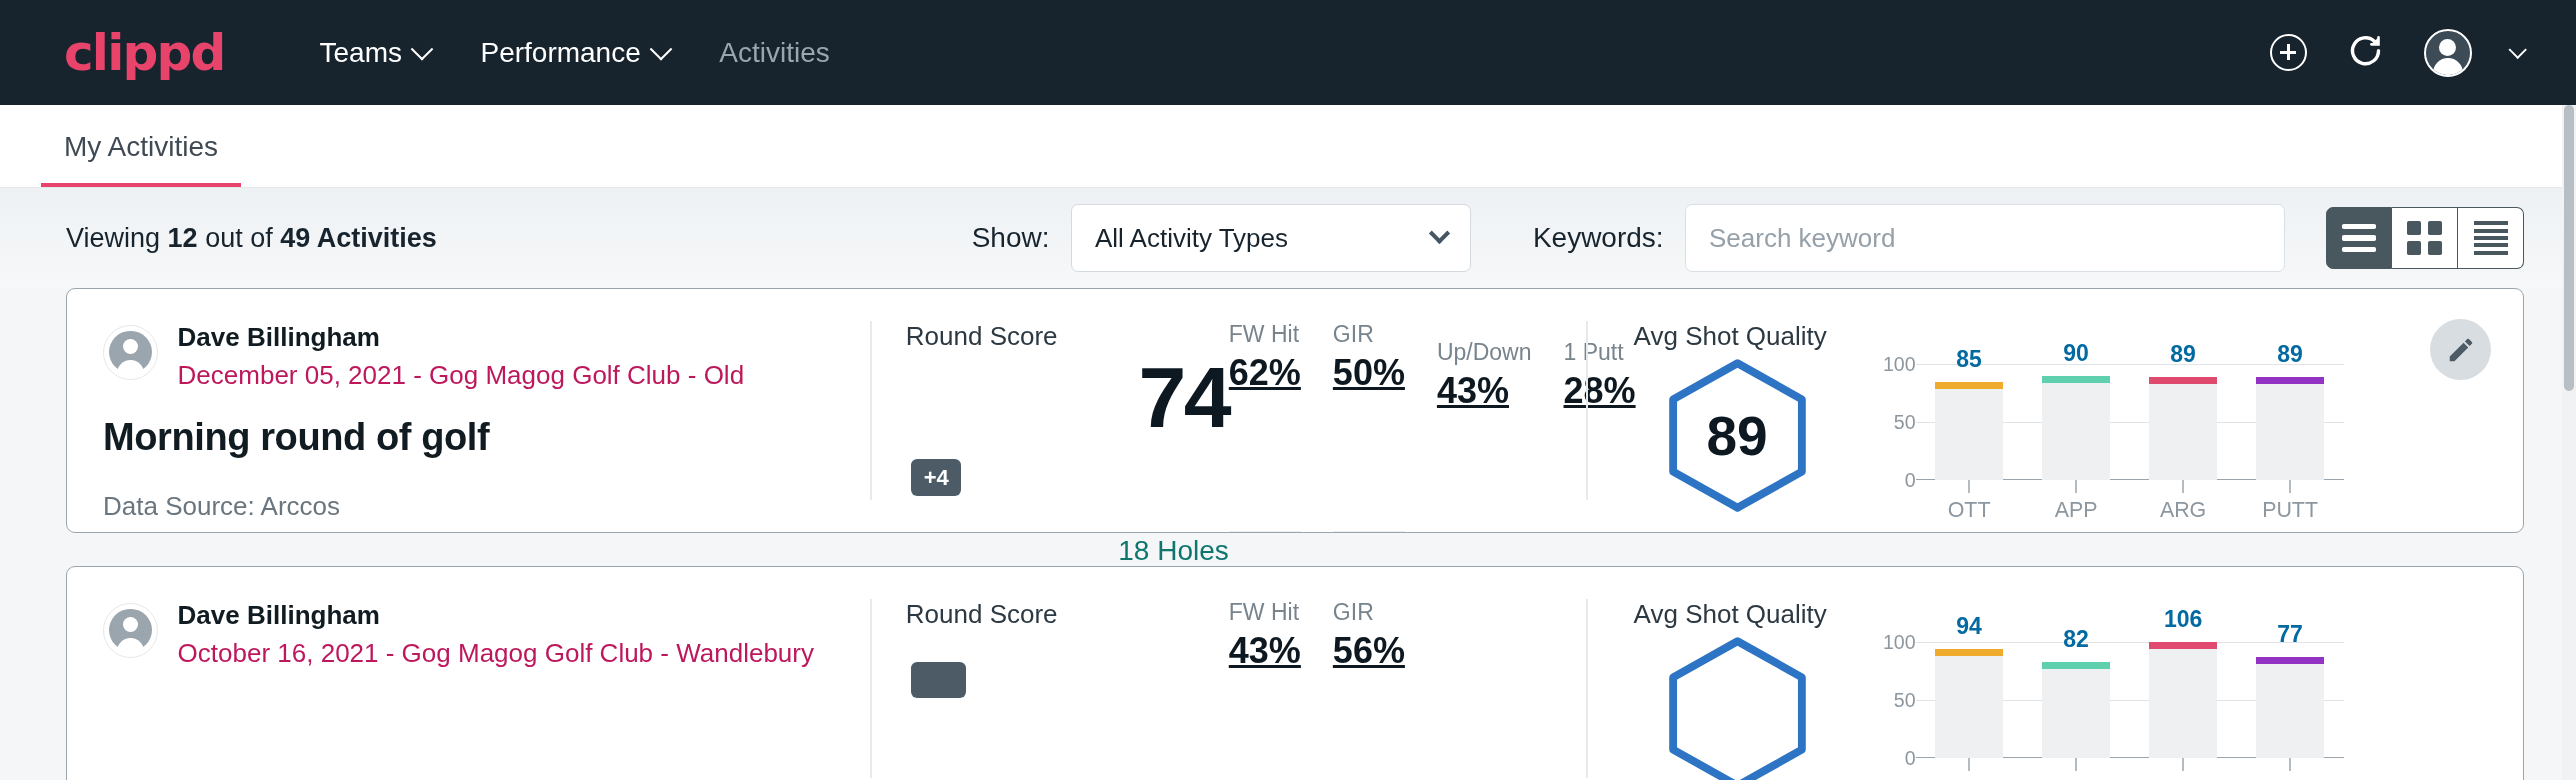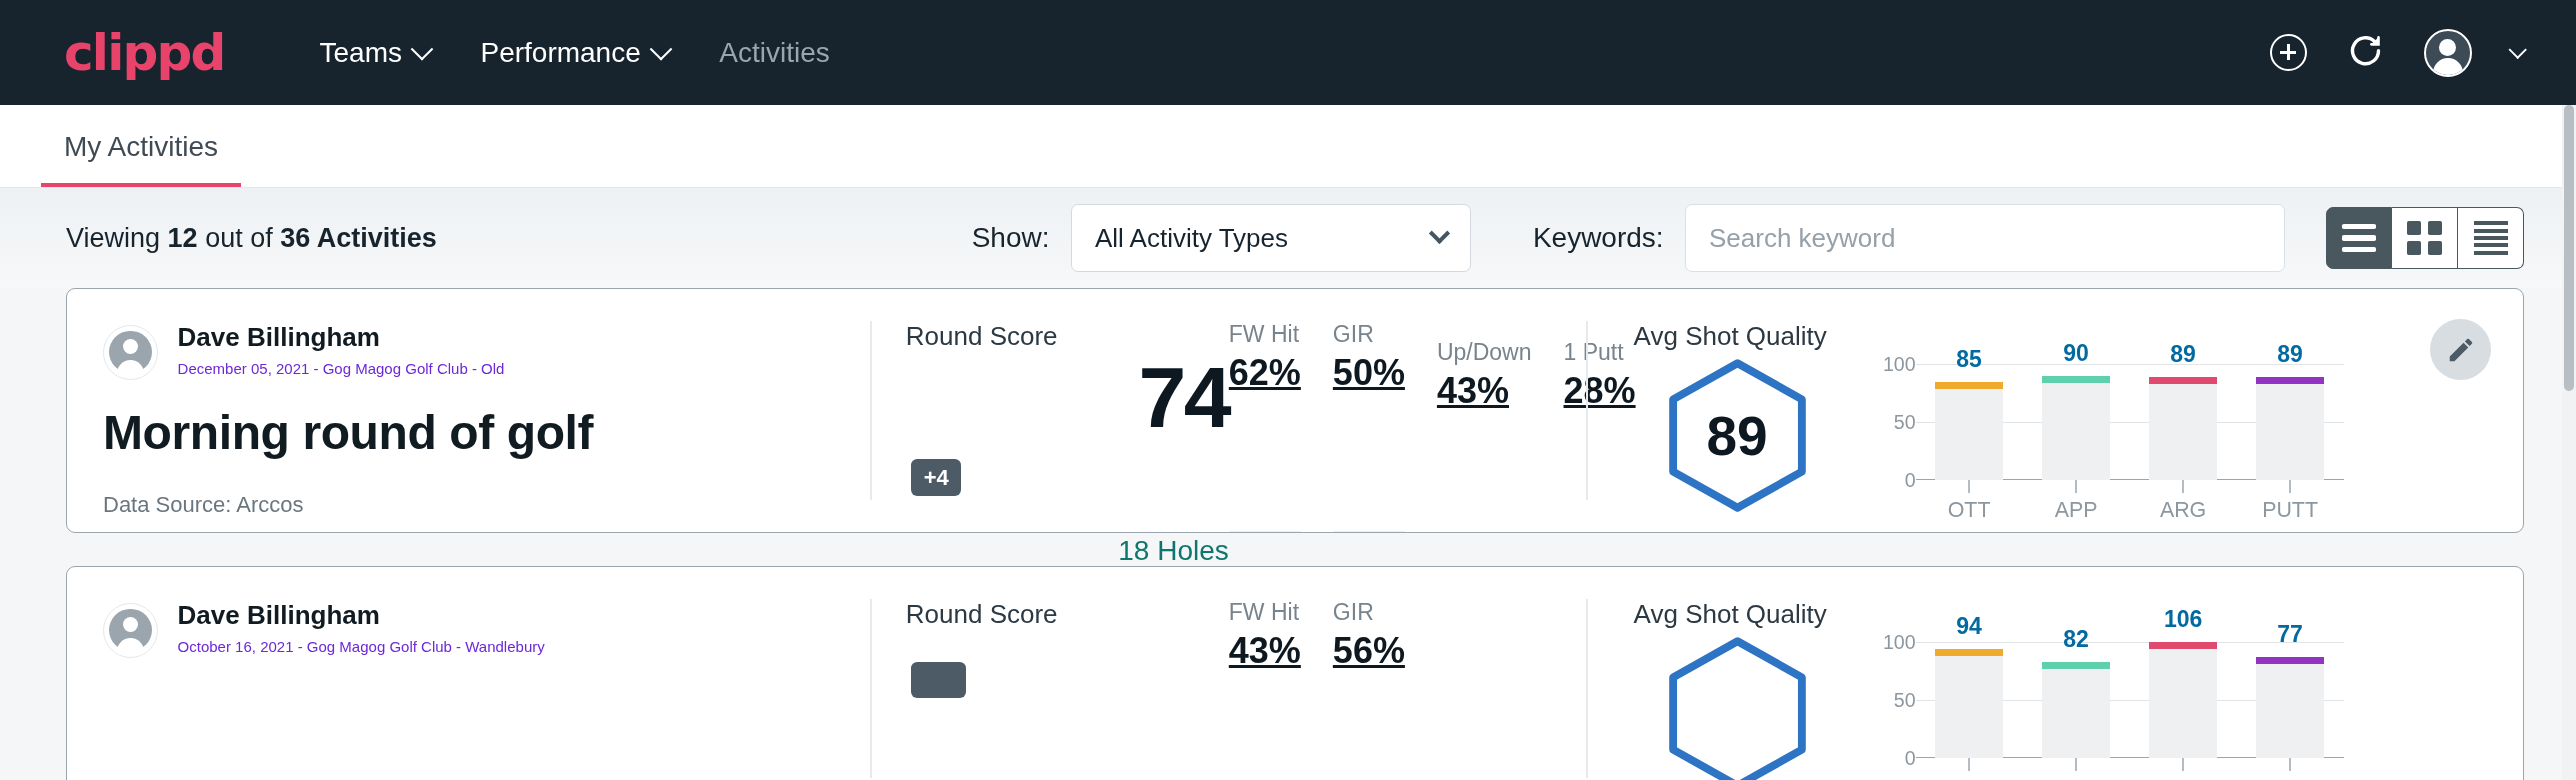--- a/index.html
+++ b/index.html
@@ -179,23 +179,23 @@
   .avatar-card {
     width: 55px; height: 55px; border-radius: 50%;
     background: #fff; border: 1.8px solid #e4e8eb;
     position: relative; overflow: hidden; flex: none;
     margin-top: 3.6px;
   }
   .avatar-card .ring { position:absolute; inset:5.4px; border-radius:50%; background:#9aa5ad; }
   .avatar-card .h { position:absolute; width:15px;height:15px;border-radius:50%;background:#fff;left:50%;top:13.4px;margin-left:-7.6px;}
   .avatar-card .b { position:absolute; width:27px;height:17px;border-radius:13.4px 13.4px 0 0;background:#fff;left:50%;bottom:1.8px;margin-left:-13.4px;}
   .uname { font-size: 26px; font-weight: 700; color: #111b22; line-height: 1.25; }
-  .udate { font-size: 15px; color: #6d28d9; margin-top: 6.2px; }
-  .ctitle { font-size: 48px; font-weight: 700; color: #111b22; margin: 25px 0 0 0; letter-spacing: -0.4px; }
-  .csrc { font-size: 22px; color: #6a767f; margin-top: 32px; }
+  .udate { font-size: 26px; color: #be185d; margin-top: 6.2px; }
+  .ctitle { font-size: 38px; font-weight: 700; color: #111b22; margin: 25px 0 0 0; letter-spacing: -0.4px; }
+  .csrc { font-size: 26px; color: #6a767f; margin-top: 32px; }
 
   .vdiv { width: 1.8px; background: #e6eaed; margin: 32px 0; flex: none; }
 
   .col-score { width: 357px; padding: 32px 0 0 34px; }
   .sec-label { font-size: 26px; color: #2c3943; }
   .score-row { display: flex; align-items: flex-end; margin-top: 1.8px; flex-direction: column; }
   .bignum { font-size: 86px; font-weight: 700; color: #0d1821; line-height: 1; letter-spacing: -2.7px; }
   .badge {
     background: #4c5b66; color: #fff;
     font-size: 22px; font-weight: 700;
@@ -283,21 +283,21 @@
     <div class="chev-small"></div>
   </div>
 </div>
 
 <div class="tabbar">
   <div class="tab">My Activities</div>
 </div>
 
 <div class="filterbar">
   <div class="viewing">
-    <span>Viewing </span><b>12</b><span> out of </span><b>36</b><b> Activities</b>
+    <span>Viewing </span><b>12</b><span> out of </span><b>49</b><b> Activities</b>
   </div>
 
   <div class="filters-right">
     <div class="lbl">Show:</div>
     <div class="select">
       <span>All Activity Types</span>
       <span class="sel-chev"></span>
     </div>
 
     <div class="lbl">Keywords:</div>

